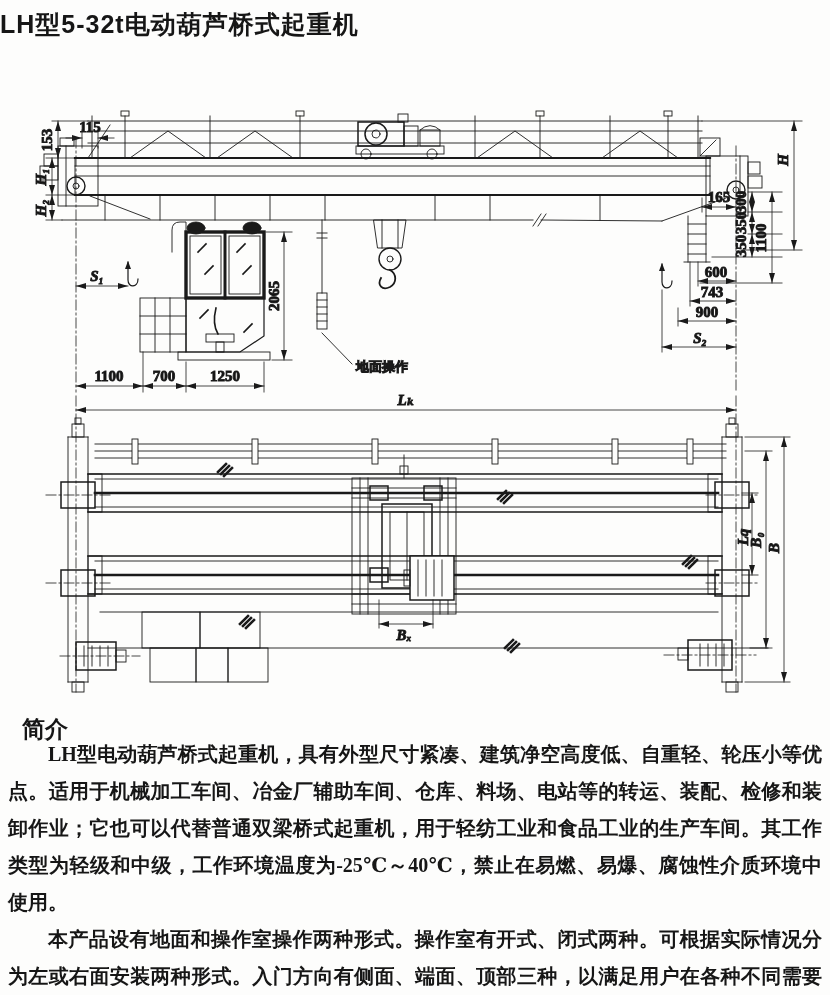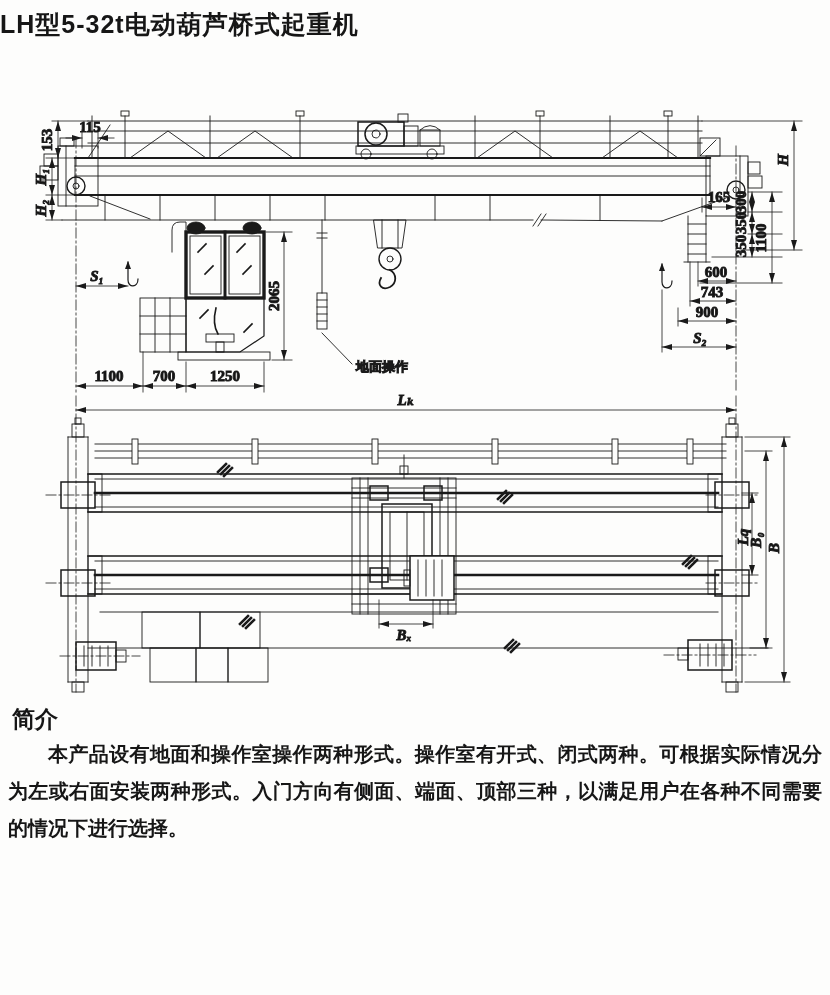--- a/index.html
+++ b/index.html
@@ -12,21 +12,21 @@
     position:absolute;top:8px;left:0;width:780px;margin:0;
     text-align:left;font-size:25px;font-weight:800;letter-spacing:1px;
     font-family:"Liberation Sans", sans-serif;
   }
   .drawing-wrap{position:absolute;top:0;left:0;width:830px;height:700px;}
   svg text{font-family:"Liberation Serif","DejaVu Serif",serif;}
   .dimtxt{font-size:15px;font-weight:600;fill:#141414;}
   .dimletter{font-size:15px;font-style:italic;font-weight:600;fill:#141414;}
   .cntxt{font-size:13px;font-weight:700;fill:#141414;font-family:"Liberation Sans",sans-serif;}
   .intro-heading{
-    position:absolute;left:8px;top:700px;margin:4px;
+    position:absolute;left:8px;top:700px;margin:14px;
     font-size:23px;font-weight:800;font-family:"Liberation Sans",sans-serif;
   }
   .intro-body{
     position:absolute;left:8px;top:736px;width:814px;
     font-size:20px;line-height:37px;font-weight:700;
     font-family:"Liberation Serif","DejaVu Serif",serif;
     text-align:justify;
   }
   .intro-body p{margin:0;text-indent:2em;}
 </style>
@@ -432,14 +432,15 @@
             <line x1="6" y1="12" x2="14" y2="4"></line>
           </g>
     </g>
   </g>
 </svg>
 </div>
 
 <h2 class="intro-heading">简介</h2>
 
 <div class="intro-body">
+  <p>LH型电动葫芦桥式起重机，具有外型尺寸紧凑、建筑净空高度低、自重轻、轮压小等优点。适用于机械加工车间、冶金厂辅助车间、仓库、料场、电站等的转运、装配、检修和装卸作业；它也可以代替普通双梁桥式起重机，用于轻纺工业和食品工业的生产车间。其工作类型为轻级和中级，工作环境温度为-25℃～40℃，禁止在易燃、易爆、腐蚀性介质环境中使用。</p>
   <p>本产品设有地面和操作室操作两种形式。操作室有开式、闭式两种。可根据实际情况分为左或右面安装两种形式。入门方向有侧面、端面、顶部三种，以满足用户在各种不同需要的情况下进行选择。</p>
 </div>
 
 </body></html>

